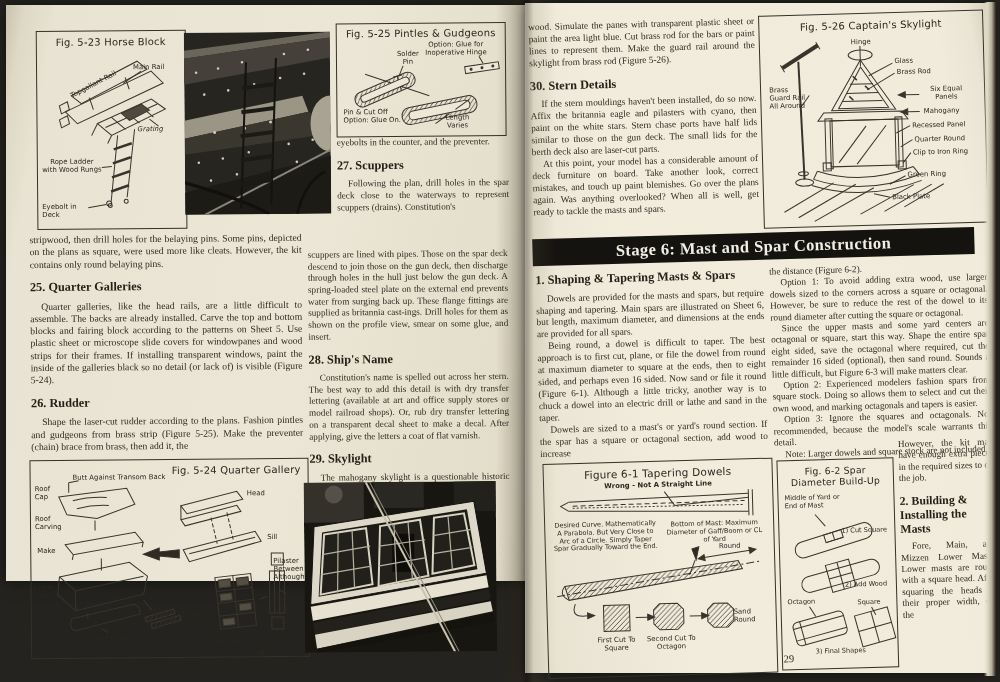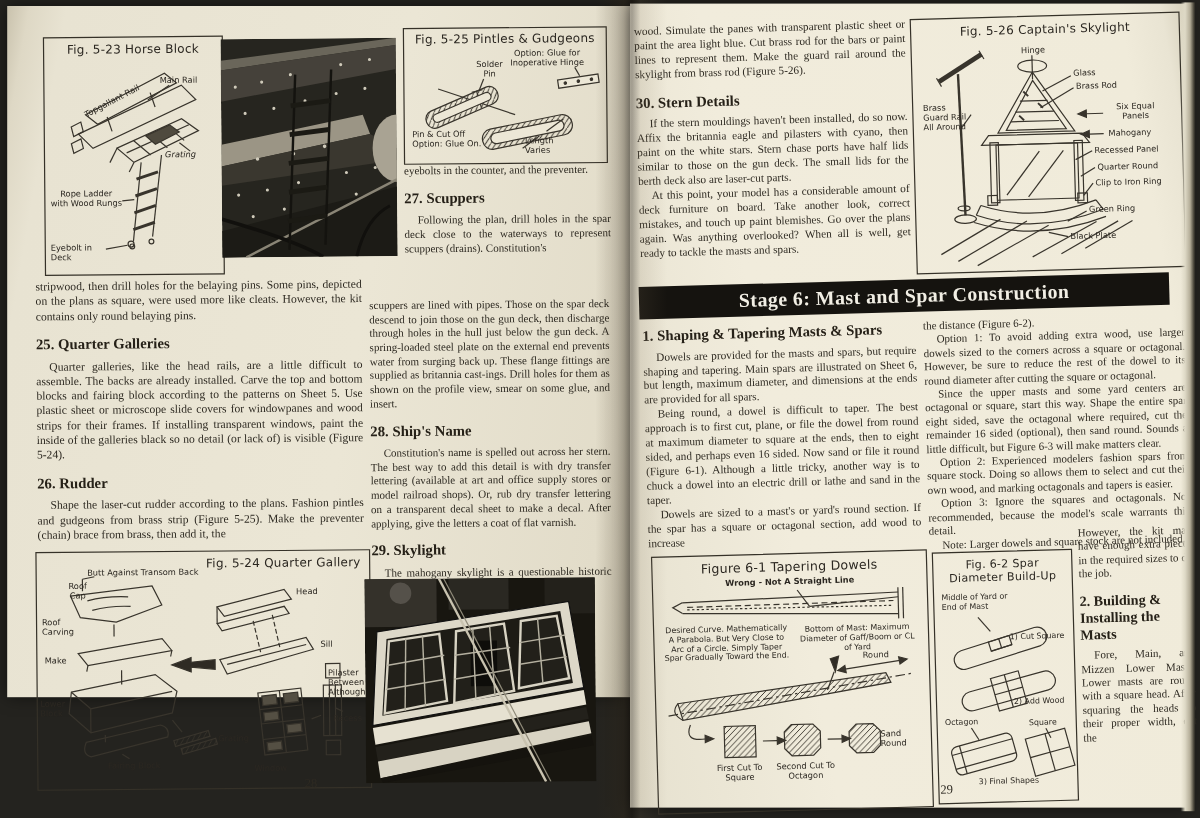--- a/index.html
+++ b/index.html
@@ -1,20 +1,20 @@
 <!DOCTYPE html>
 <html><head>
 <meta charset="utf-8">
 <style>
   html,body{margin:0;padding:0;background:#1c1b18;}
   .scene{position:relative;width:1000px;height:682px;background:#24231f;overflow:hidden;
          font-family:"Liberation Serif",serif;}
   .page{position:absolute;box-shadow:0 0 14px rgba(0,0,0,.55);}
   .page-l{left:6px;top:5px;width:519px;height:576px;
-    background:linear-gradient(100deg,#c9c2ad 0%,#ded8c5 3%,#e8e3d2 8%,#ebe6d5 55%,#e2dcc9 92%,#d6d0bc 100%);}
+    background:linear-gradient(100deg,#c9c2ad 0%,#ded8c5 3%,#e8e3d2 8%,#ebe6d5 55%,#e2dcc9 92%,#d6d0bc 100%);padding-left:24px;}
   .page-r{left:525px;top:3px;width:465px;height:670px;
     background:linear-gradient(260deg,#d5cfba 0%,#e9e4d3 4%,#f0ebda 10%,#f1ecdc 70%,#e6e1cf 100%);}
   .content{position:absolute;inset:0;}
   .tilt-l{transform:rotate(-0.5deg);}
   .tilt-r{transform:rotate(-1.6deg);}
   .b{position:absolute;}
   .fig{border:1.5px solid #353128;}
   .ft{font:bold 10.3px "DejaVu Sans",sans-serif;color:#23201a;letter-spacing:.2px;}
   .lb{position:absolute;font:6.9px/1.18 "DejaVu Sans",sans-serif;color:#2b2721;}
   .bt{color:#2e2a22;text-align:justify;}
@@ -158,21 +158,21 @@
               <circle cx="156" cy="44.5" r="1" fill="#38342c"></circle>
             </g>
             <line x1="142" y1="33" x2="146" y2="40"></line>
             <line x1="118" y1="86" x2="132" y2="76"></line>
             <line x1="98" y1="100" x2="112" y2="90"></line>
           </g>
         </svg>
         <div class="lb" style="left:76px;top:17px;width:86px;text-align:center;">Option: Glue for Inoperative Hinge</div>
         <div class="lb" style="left:54px;top:26px;width:34px;text-align:center;">Solder Pin</div>
         <div class="lb" style="left:6px;top:84px;width:68px;">Pin &amp; Cut Off Option: Glue On.</div>
-        <div class="lb" style="left:100px;top:90px;width:40px;text-align:left;">Length Varies</div>
+        <div class="lb" style="left:100px;top:90px;width:40px;text-align:center;">Length Varies</div>
       </div>
 
       <div class="b bt" style="left:24px;top:227px;width:272px;font-size:9.7px;line-height:1.27;">
         <p>stripwood, then drill holes for the belaying pins. Some pins, depicted on the plans as square, were used more like cleats. However, the kit contains only round belaying pins.</p>
         <p class="hd">25. Quarter Galleries</p>
         <p class="ind">Quarter galleries, like the head rails, are a little difficult to assemble. The backs are already installed. Carve the top and bottom blocks and fairing block according to the patterns on Sheet 5. Use plastic sheet or microscope slide covers for windowpanes and wood strips for their frames. If installing transparent windows, paint the inside of the galleries black so no detail (or lack of) is visible (Figure 5-24).</p>
         <p class="hd">26. Rudder</p>
         <p class="ind">Shape the laser-cut rudder according to the plans. Fashion pintles and gudgeons from brass strip (Figure 5-25). Make the preventer (chain) brace from brass, then add it, the</p>
       </div>
 
@@ -243,21 +243,21 @@
             <line x1="228" y1="140" x2="236" y2="137"></line>
             <line x1="254" y1="134" x2="248" y2="131"></line>
             <g transform="rotate(-16 132 158)">
               <rect x="114" y="152" width="30" height="5" fill="url(#h524)"></rect>
               <rect x="118" y="160" width="30" height="5" fill="url(#h524)"></rect>
             </g>
             <line x1="112" y1="140" x2="120" y2="150"></line>
           </g>
         </svg>
         <div class="lb" style="left:42px;top:13px;width:150px;">Butt Against Transom Back</div>
-        <div class="lb" style="left:20px;top:24px;width:28px;text-align:center;">Roof Cap</div>
+        <div class="lb" style="left:4px;top:24px;width:28px;">Roof Cap</div>
         <div class="lb" style="left:4px;top:54px;width:36px;">Roof Carving</div>
         <div class="lb" style="left:6px;top:86px;width:26px;">Make</div>
         <div class="lb" style="left:2px;top:122px;width:30px;">Lower Block</div>
         <div class="lb" style="left:58px;top:174px;width:64px;">Fairing Block</div>
         <div class="lb" style="left:216px;top:30px;width:34px;">Head</div>
         <div class="lb" style="left:236px;top:74px;width:24px;">Sill</div>
         <div class="lb" style="left:150px;top:152px;width:46px;">Grating</div>
         <div class="lb" style="left:180px;top:177px;width:40px;">Window</div>
         <div class="lb" style="left:242px;top:98px;width:34px;">Pilaster Between Although</div>
         <div class="lb" style="left:246px;top:136px;width:30px;">Recess</div>

